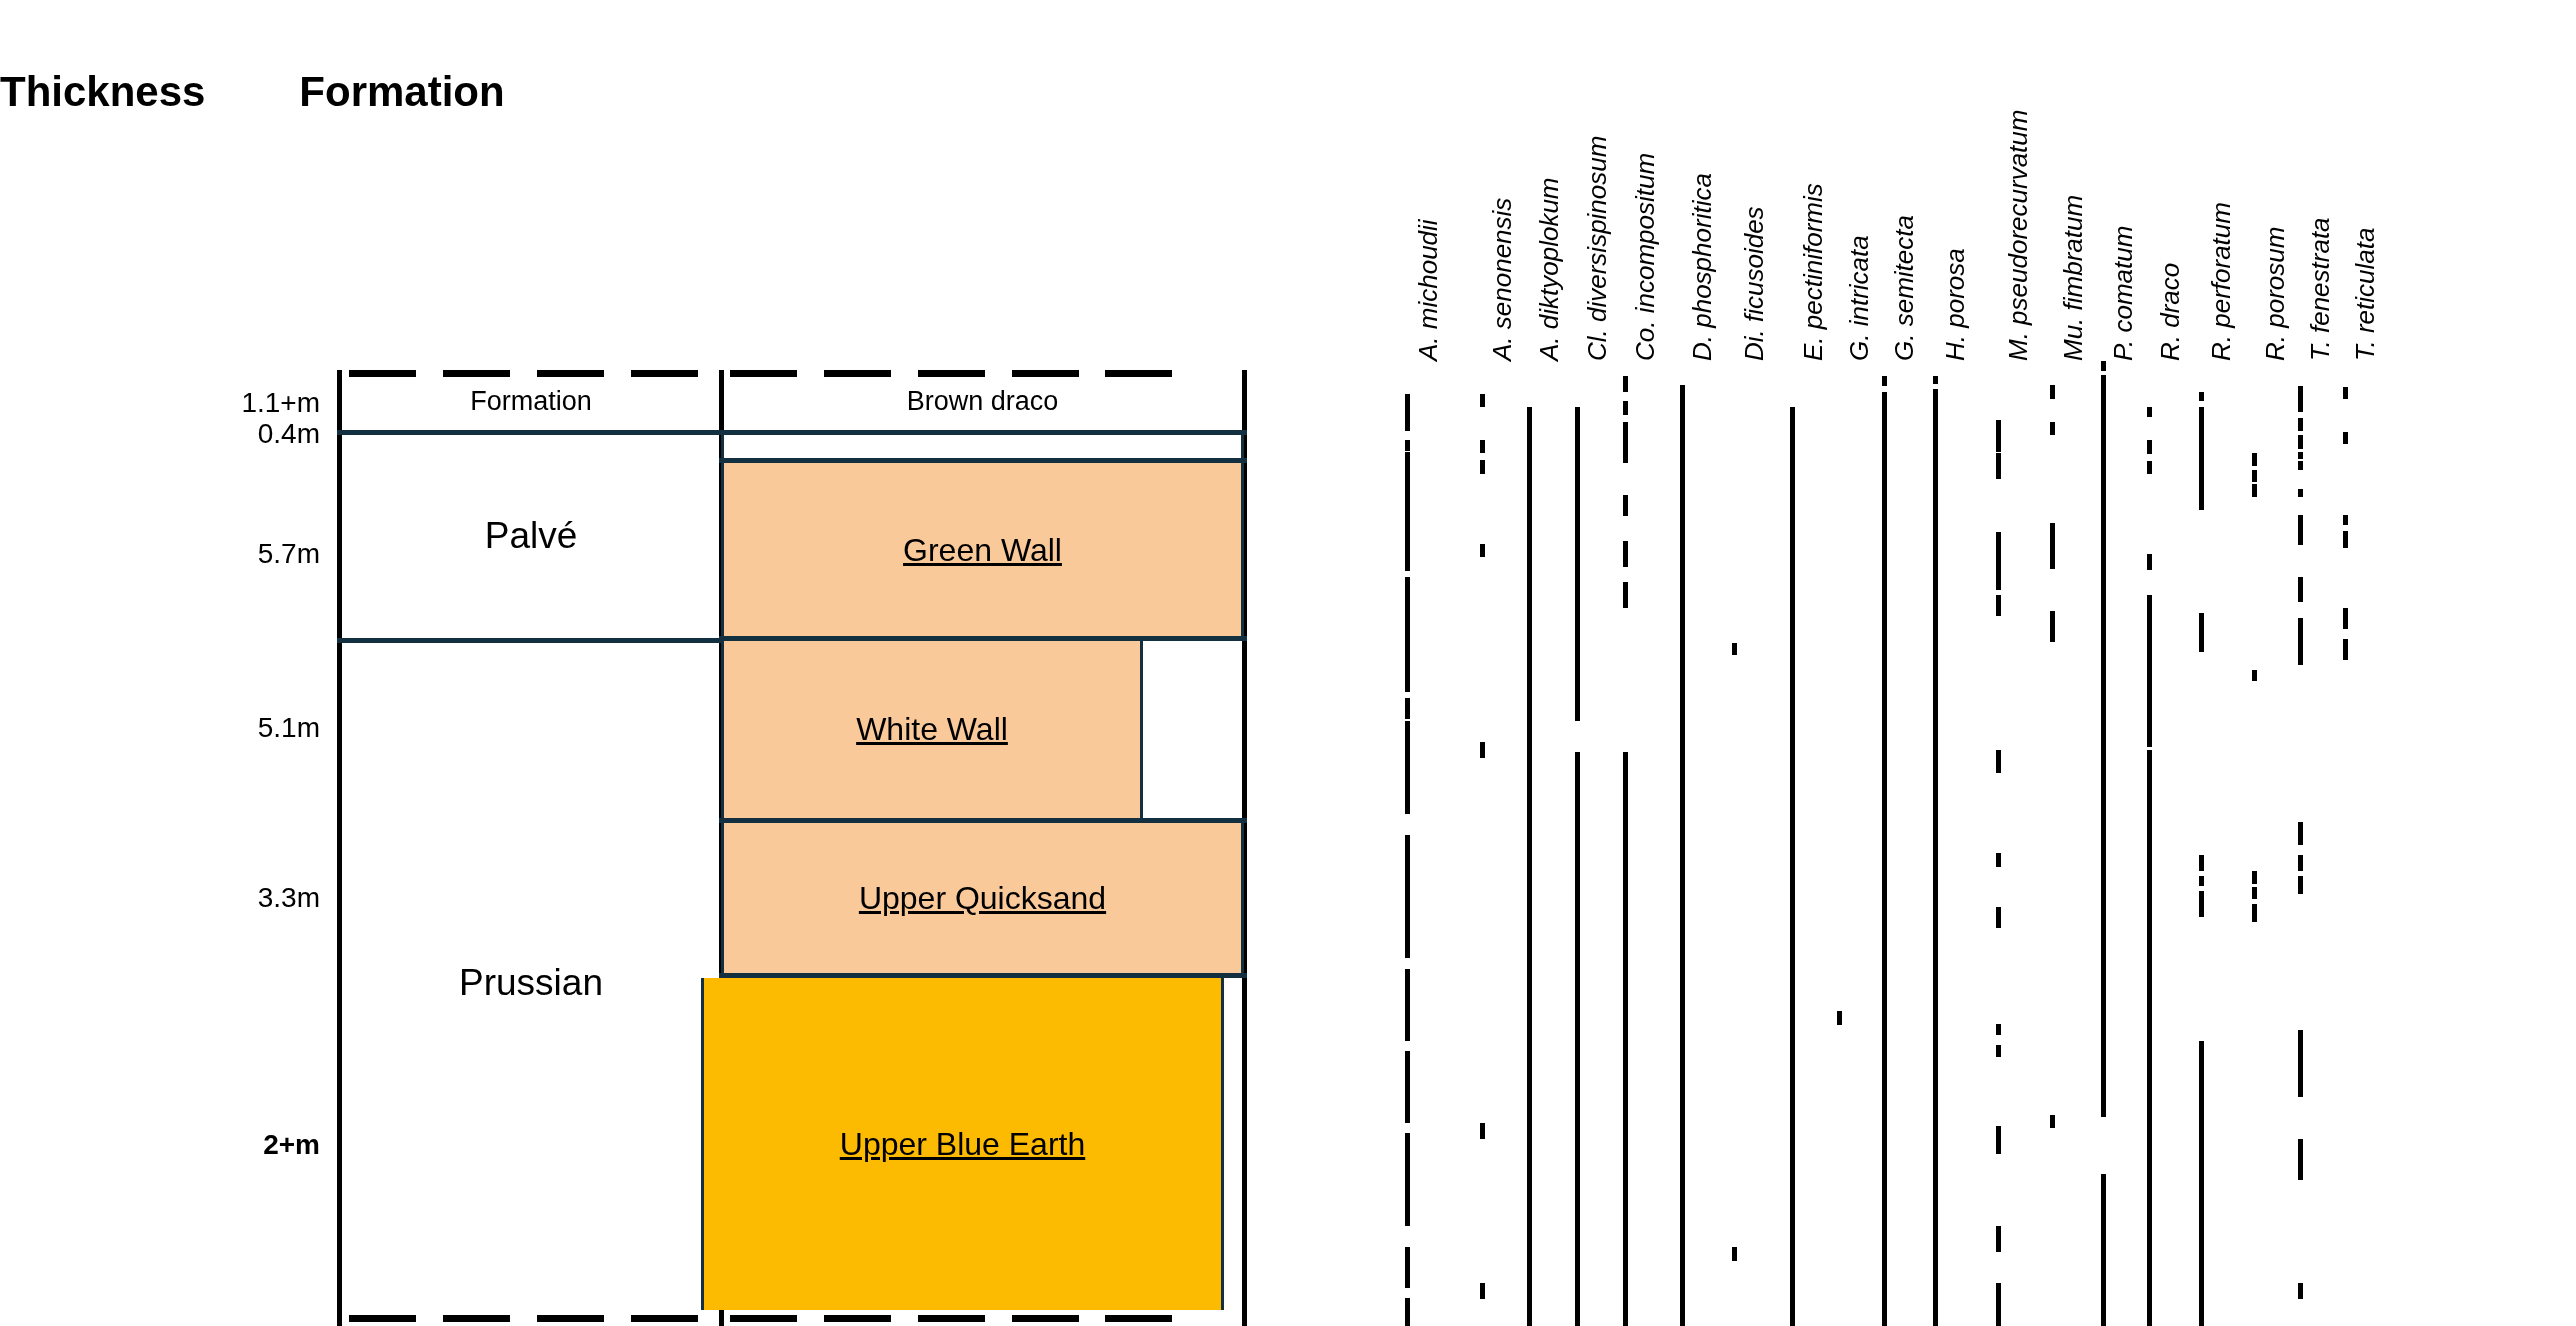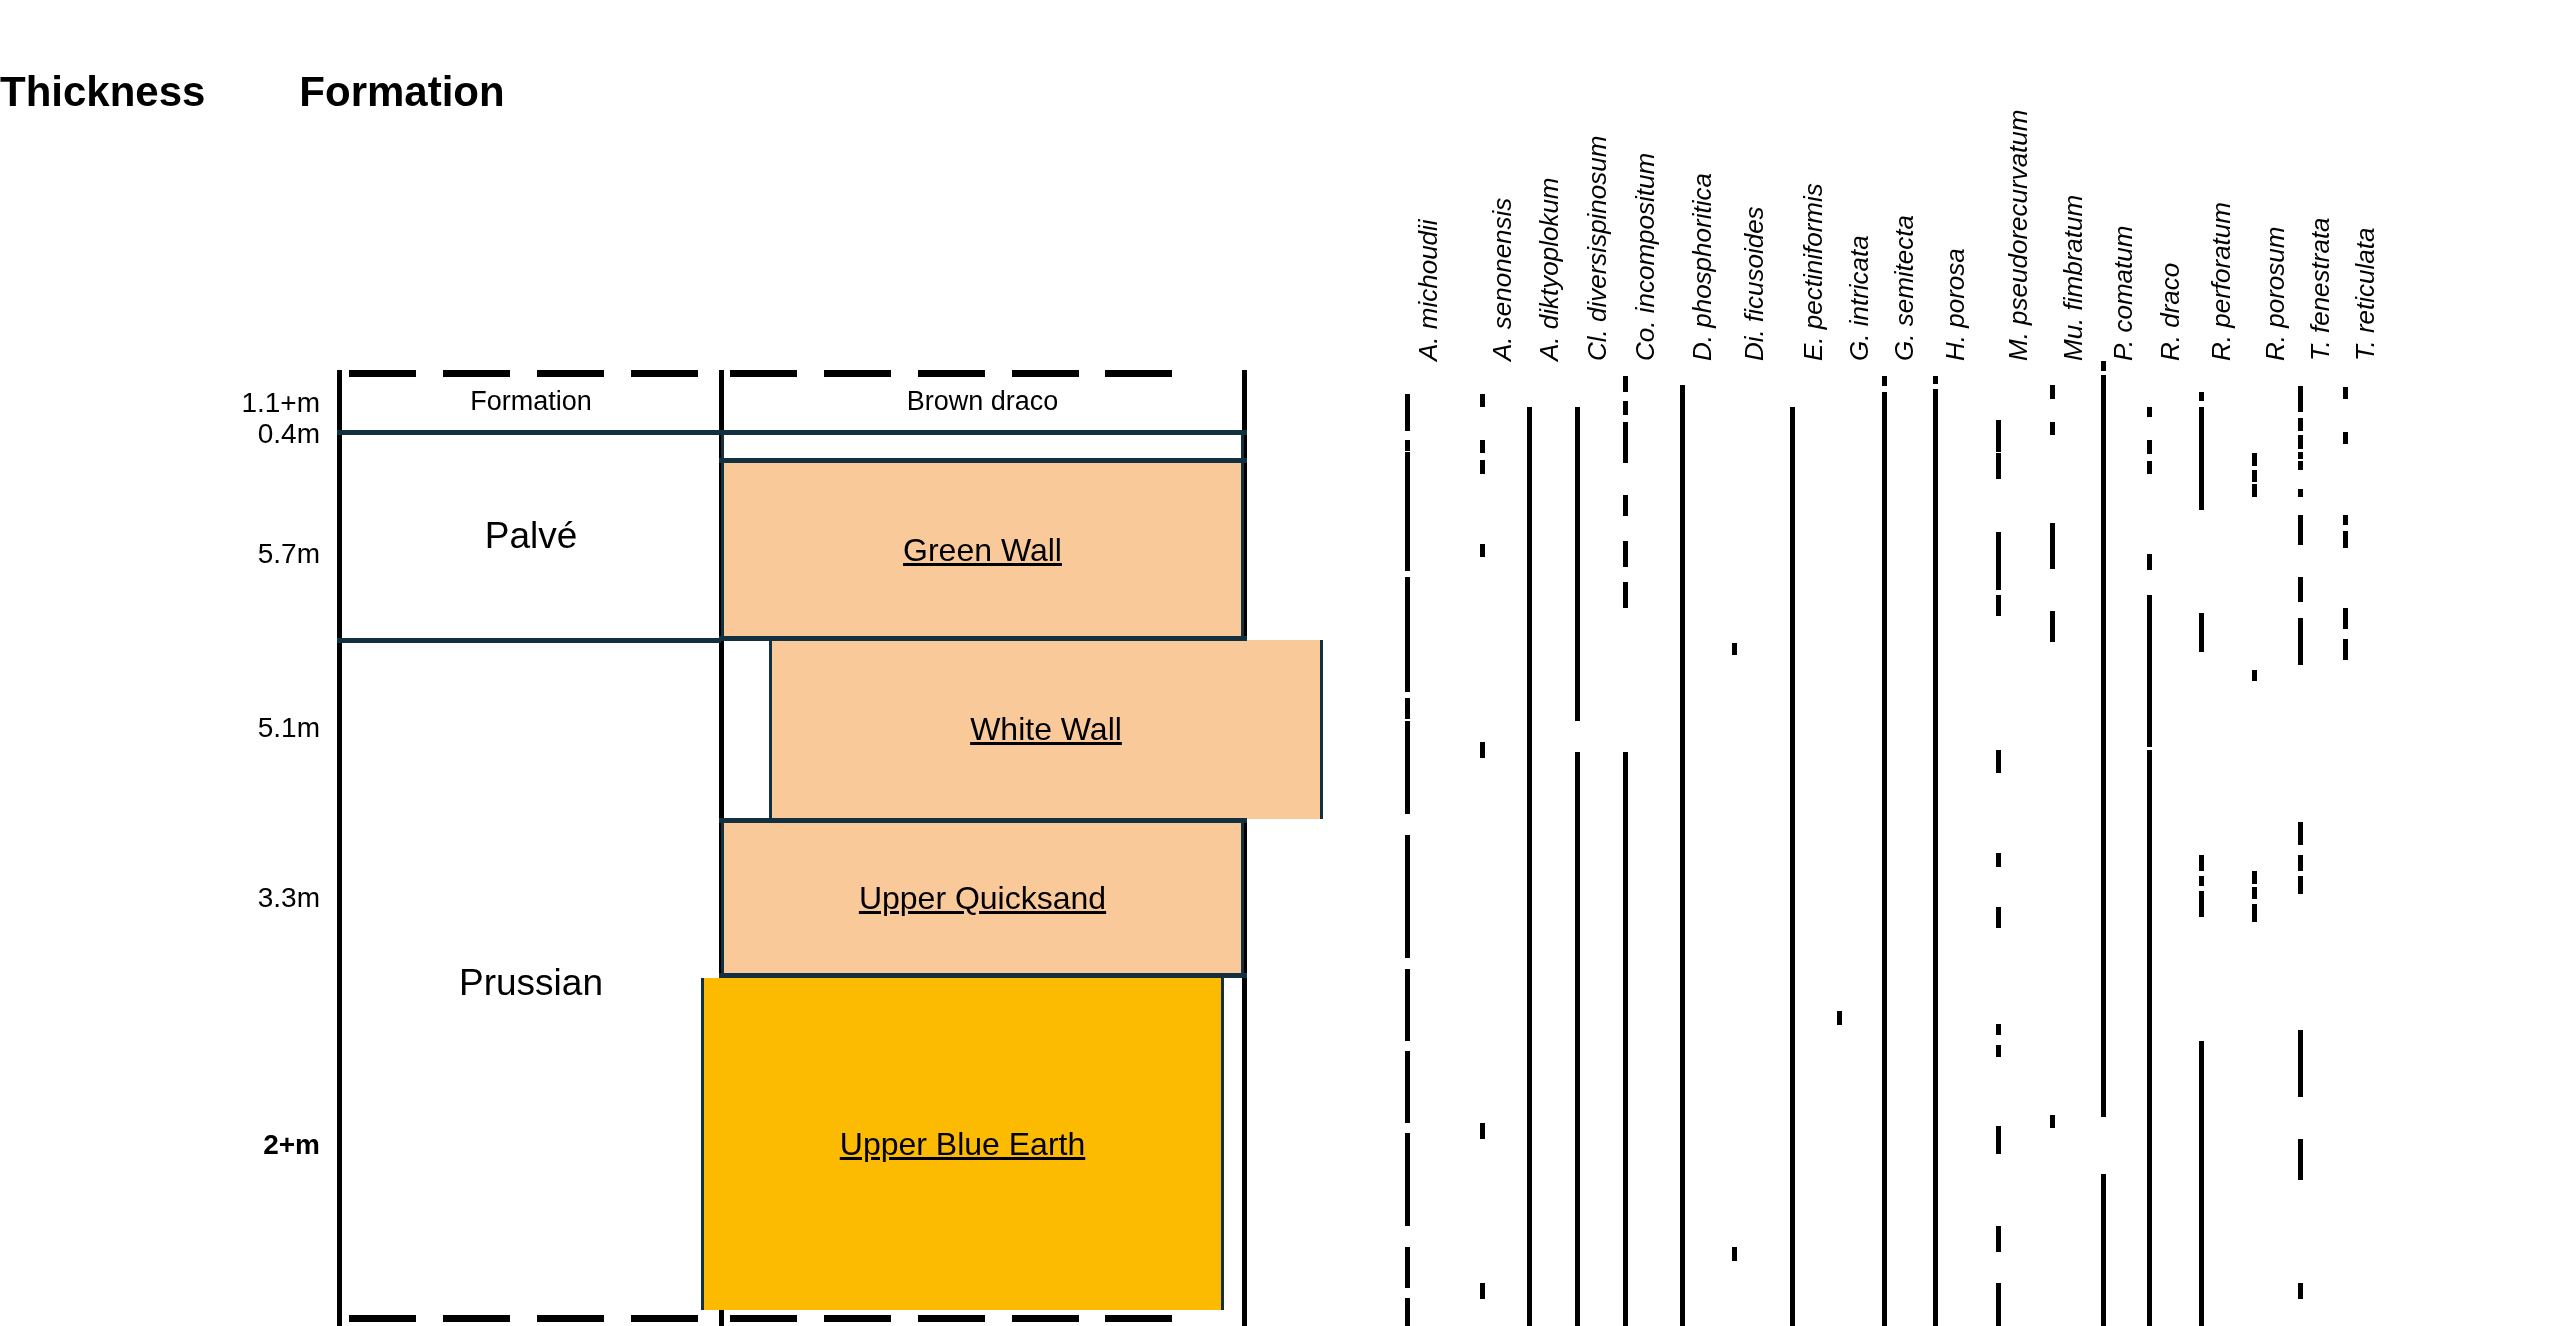--- a/index.html
+++ b/index.html
@@ -98,21 +98,21 @@
 
     <div class="hrule" style="left:337px;top:430px;width:384px;"></div>
     <div class="hrule" style="left:337px;top:638px;width:384px;"></div>
 
     <div class="cell small" style="left:721px;top:372px;width:523px;height:58px;">Brown draco</div>
 
     <div class="cell memcell" style="left:721px;top:434px;width:523px;height:28px;background:#ffffff;"></div>
 
     <div class="cell memcell" style="left:721px;top:463px;width:523px;height:175px;background:#fac999;">Green Wall</div>
 
-    <div class="cell memcell" style="left:721px;top:640px;width:554px;height:179px;background:#fac999;margin-left:48px;">White Wall</div>
+    <div class="cell memcell" style="left:721px;top:640px;width:422px;height:179px;background:#fac999;">White Wall</div>
 
     <div class="cell memcell" style="left:721px;top:822px;width:523px;height:153px;background:#fac999;">Upper Quicksand</div>
 
     <div class="cell memcell" style="left:701px;top:978px;width:523px;height:332px;background:#fcba00;">Upper Blue Earth</div>
 
     <div class="hrule" style="left:719px;top:430px;width:528px;"></div>
     <div class="hrule" style="left:719px;top:458px;width:528px;"></div>
     <div class="hrule" style="left:719px;top:636px;width:528px;"></div>
     <div class="hrule" style="left:719px;top:818px;width:528px;"></div>
     <div class="hrule" style="left:719px;top:973px;width:528px;"></div>

